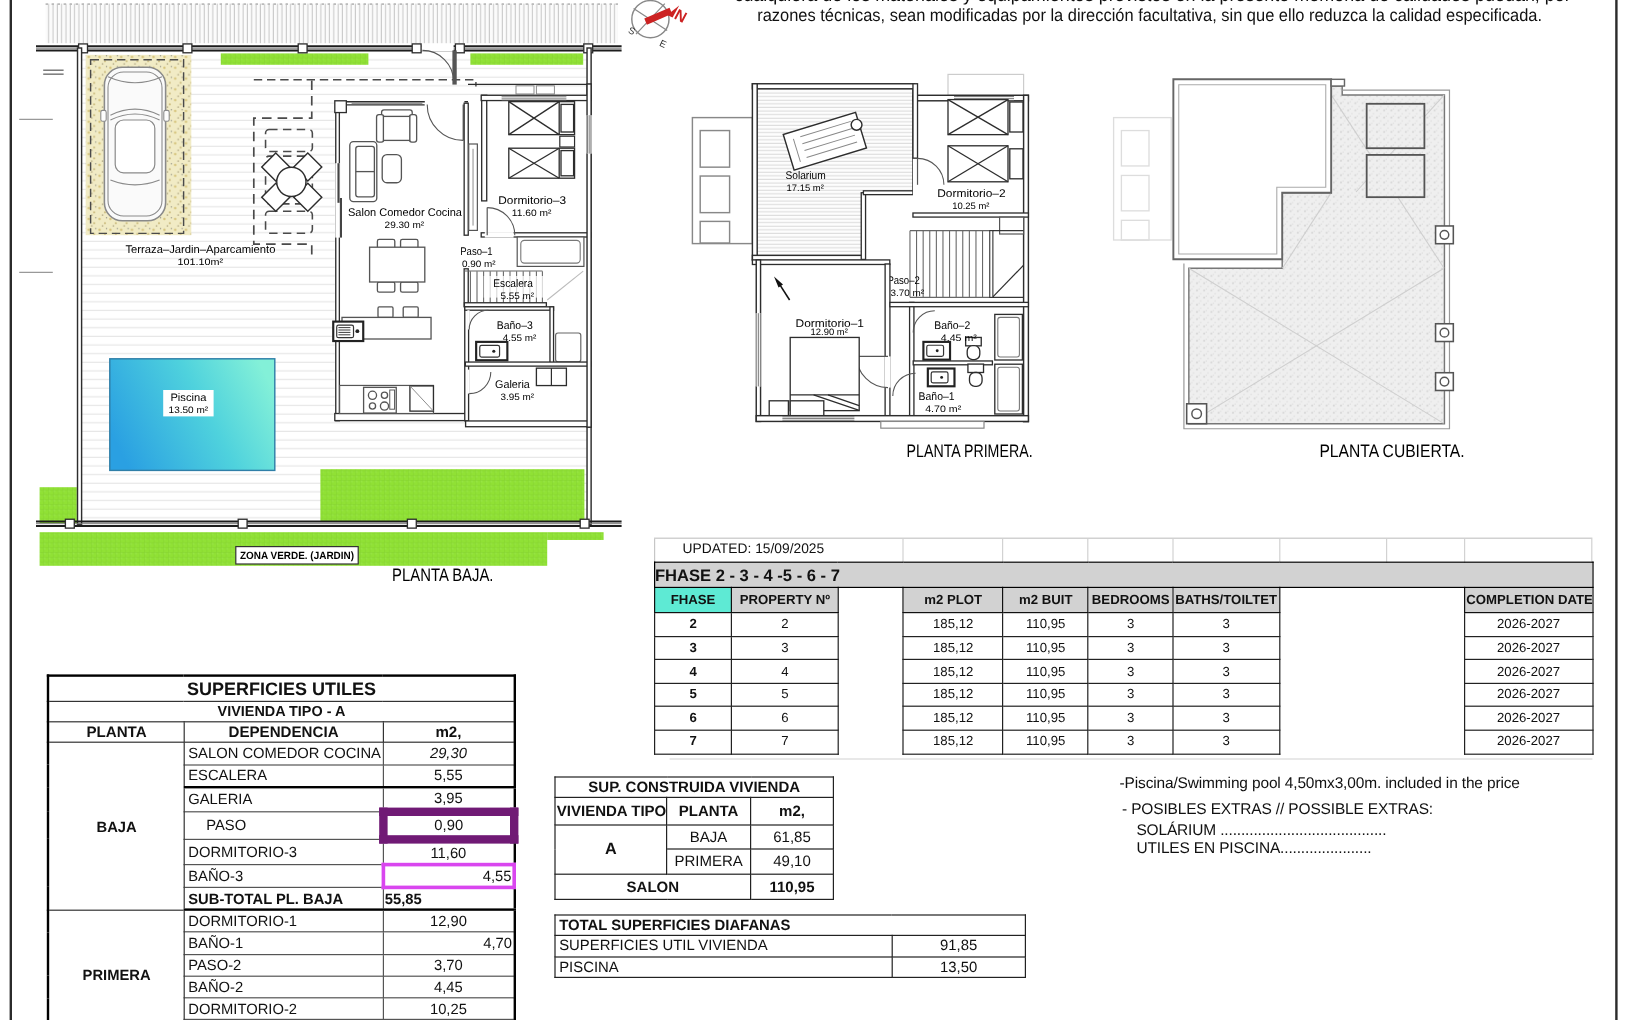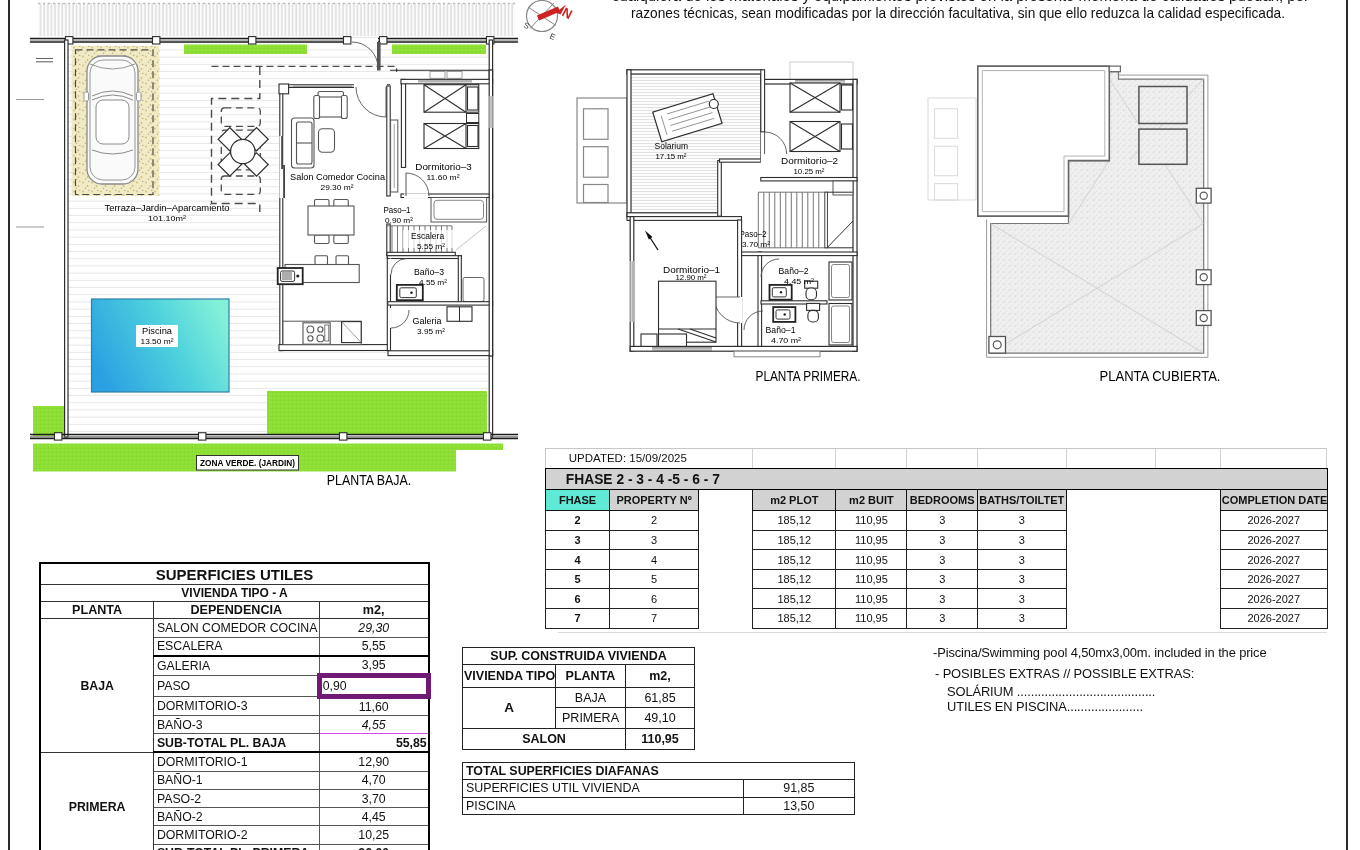--- a/index.html
+++ b/index.html
@@ -602,21 +602,21 @@
       <col style="width:54.3px">
       <col style="width:83.2px">
       <col style="width:71.1px">
       <col style="width:70.5px">
       <col style="width:88.6px">
       <col style="width:154.3px">
       <col style="width:106.8px">
     </colgroup>
   <tbody>
       <tr>
-        <td colspan="9" style="height:17.6px;background:#d2d2d2;border:1.5px solid #000;font-weight:bold;font-size:13.8px;padding-left:20px;">FHASE  2 - 3 - 4 -5 - 6 - 7</td>
+        <td colspan="9" style="height:17.6px;background:#d2d2d2;border:1.5px solid #000;font-weight:bold;font-size:13.8px;padding-left:0;">FHASE  2 - 3 - 4 -5 - 6 - 7</td>
       </tr>
   <tr style="font-weight:bold;text-align:center;">
     <td style="height:18.2px;background:#5eead4;border:1.4px solid #111;">FHASE</td>
     <td style="background:#d2d2d2;border:1.4px solid #111;">PROPERTY Nº</td>
     <td></td>
     <td style="background:#d2d2d2;border:1.4px solid #111;">m2 PLOT</td>
     <td style="background:#d2d2d2;border:1.4px solid #111;">m2 BUIT</td>
     <td style="background:#d2d2d2;border:1.4px solid #111;">BEDROOMS</td>
     <td style="background:#d2d2d2;border:1.4px solid #111;">BATHS/TOILTET</td>
     <td></td>
@@ -718,43 +718,43 @@
       </tr>
   <tr>
         <td style="height:15.25px;border:1px solid #555;border-bottom:2.2px solid #000;padding-left:3px;">ESCALERA</td>
         <td style="border:1px solid #555;border-bottom:2.2px solid #000;text-align:center;">5,55</td>
       </tr>
   <tr>
         <td style="height:15.25px;border:1px solid #555;padding-left:3px;">GALERIA</td>
         <td style="border:1px solid #555;text-align:center;">3,95</td>
       </tr>
   <tr>
-        <td style="height:15.25px;border:1px solid #555;padding-left:3px;">PASO</td>
-        <td style="border:5px solid #701a75;margin-top:37px;">0,90</td>
+        <td style="height:15.25px;border:1px solid #555;padding-left:18px;">PASO</td>
+        <td style="border:7px solid #701a75;text-align:center;margin-top:37px;">0,90</td>
       </tr>
   <tr>
         <td style="height:15.25px;border:1px solid #555;padding-left:3px;">DORMITORIO-3</td>
         <td style="border:1px solid #555;text-align:center;">11,60</td>
       </tr>
   <tr>
         <td style="height:15.25px;border:1px solid #555;padding-left:3px;">BAÑO-3</td>
-        <td style="border:1px solid #d946ef;text-align:center;font-style:italic;">4,55</td>
+        <td style="border:3px solid #d946ef;text-align:right;">4,55</td>
       </tr>
   <tr style="font-weight:bold;">
         <td style="height:15.25px;border:1px solid #555;border-bottom:2.2px solid #000;padding-left:3px;">SUB-TOTAL PL. BAJA</td>
-        <td style="border:1px solid #555;border-bottom:2.2px solid #000;text-align:right;">55,85</td>
+        <td style="border:1px solid #555;border-bottom:2.2px solid #000;text-align:left;">55,85</td>
       </tr>
   <tr>
         <td rowspan="6" style="border:1px solid #333;text-align:center;font-weight:bold;">PRIMERA</td>
         <td style="height:15.25px;border:1px solid #555;padding-left:3px;">DORMITORIO-1</td>
         <td style="border:1px solid #555;text-align:center;margin-top:36px;">12,90</td>
       </tr>
   <tr>
         <td style="height:15.25px;border:1px solid #555;padding-left:3px;">BAÑO-1</td>
-        <td style="border:1px solid #555;text-align:center;margin-left:32px;">4,70</td>
+        <td style="border:1px solid #555;text-align:right;margin-left:32px;">4,70</td>
       </tr>
   <tr>
         <td style="height:15.25px;border:1px solid #555;padding-left:3px;">PASO-2</td>
         <td style="border:1px solid #555;text-align:center;">3,70</td>
       </tr>
   <tr>
         <td style="height:15.25px;border:1px solid #555;padding-left:3px;">BAÑO-2</td>
         <td style="border:1px solid #555;text-align:center;">4,45</td>
       </tr>
   <tr>

